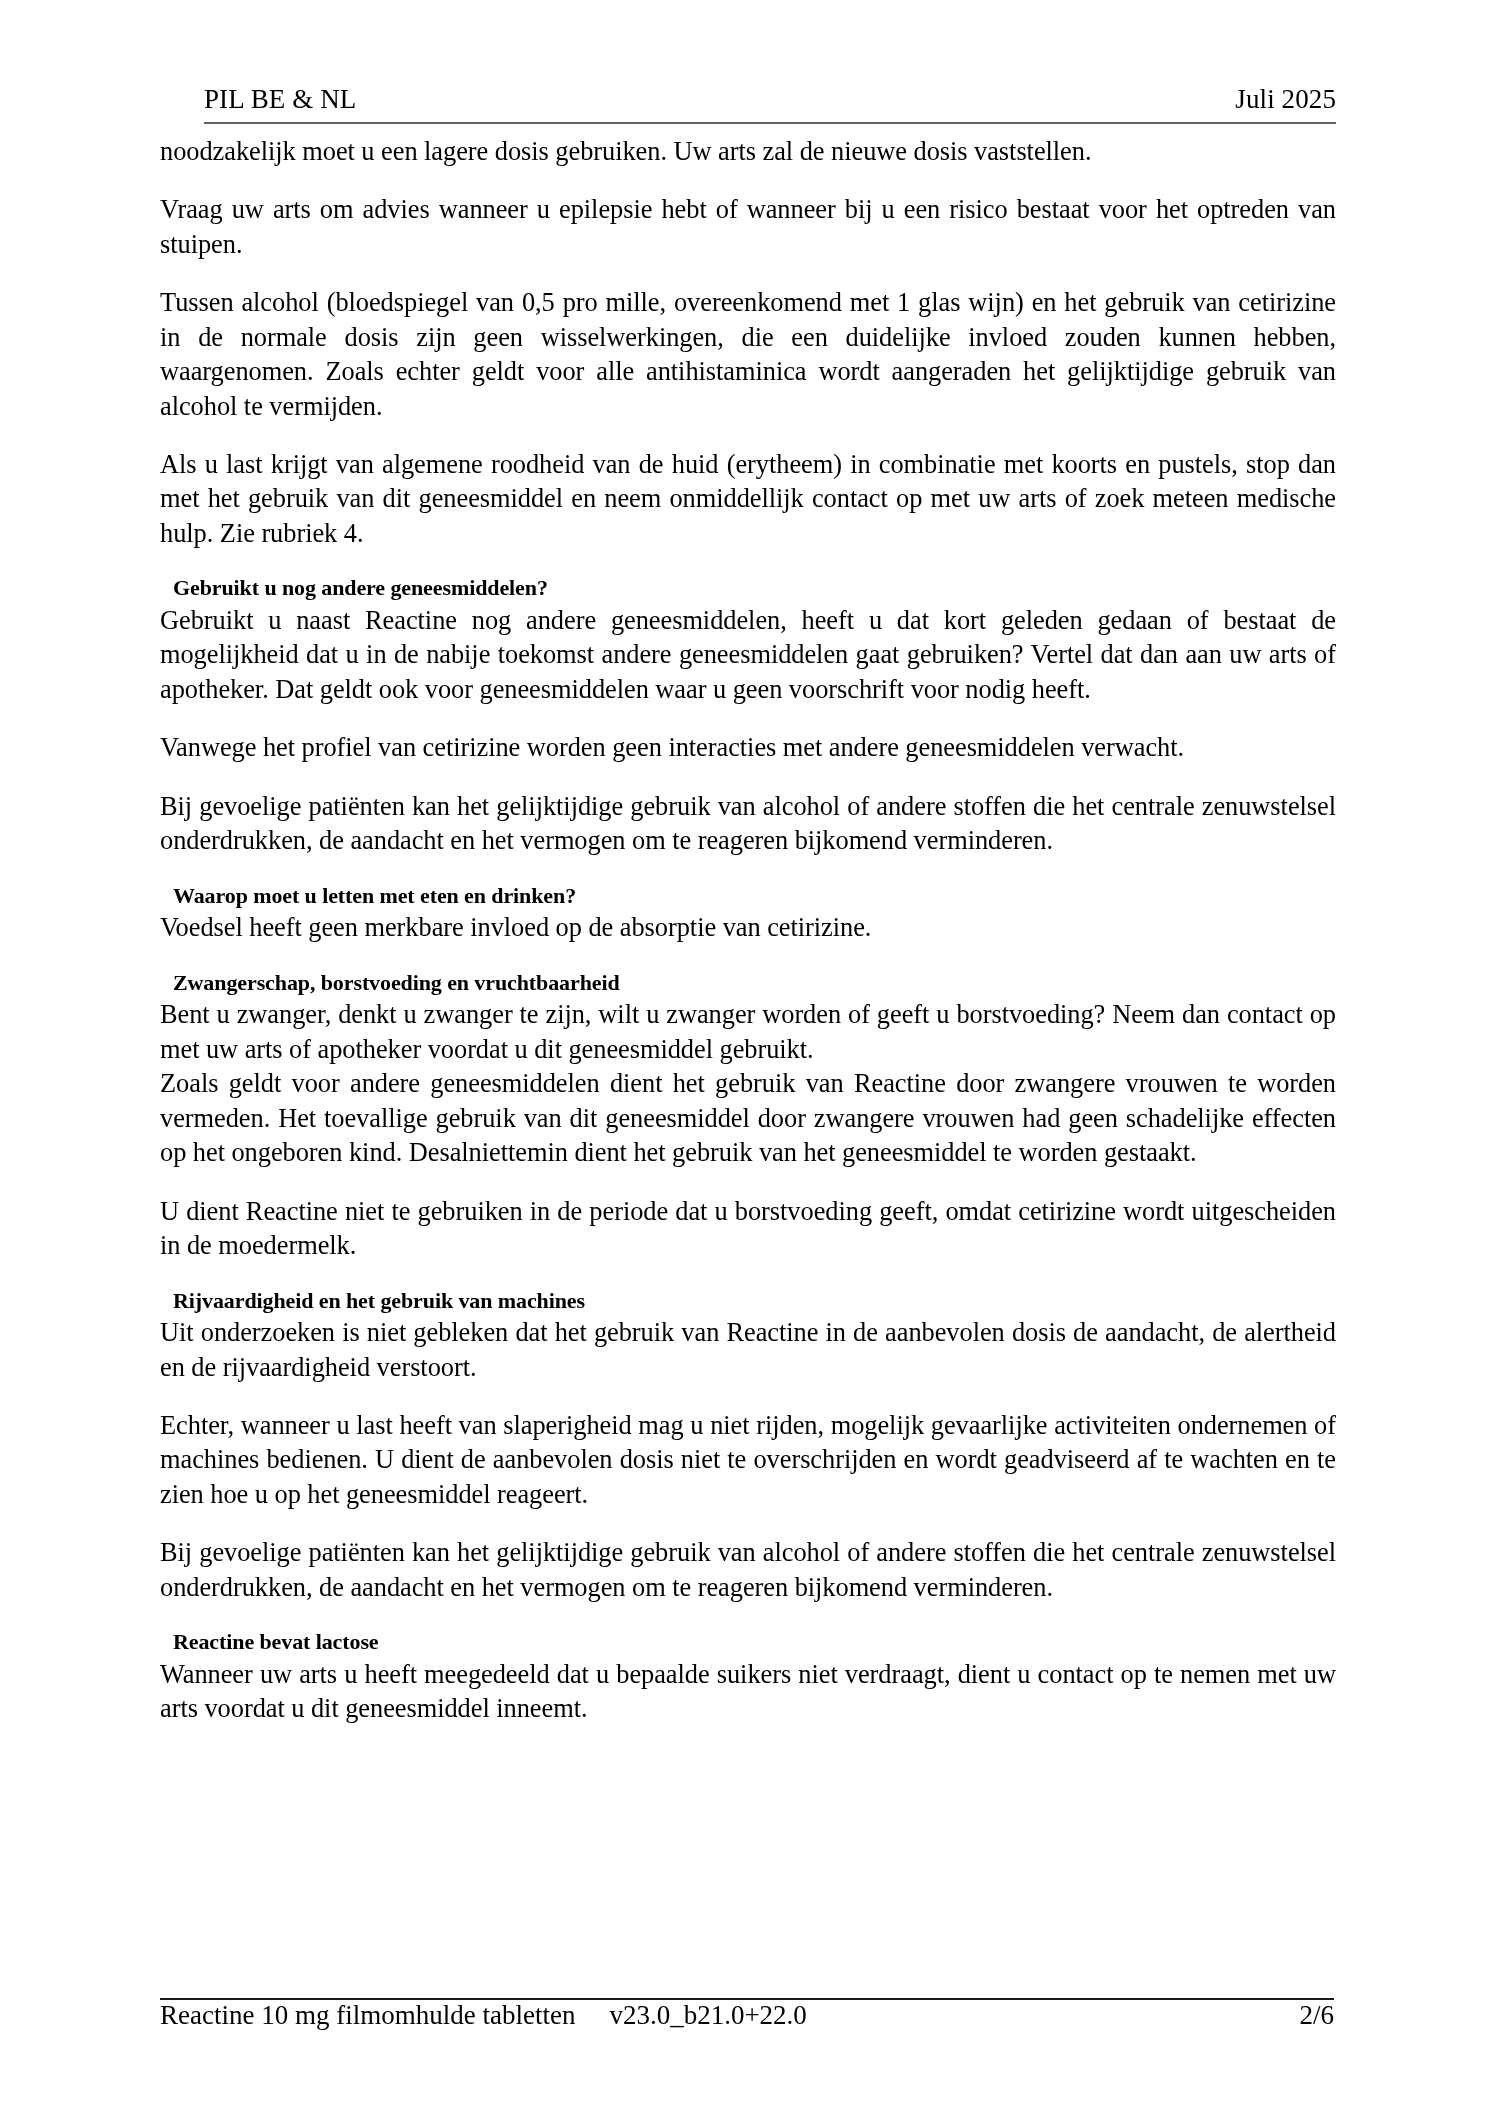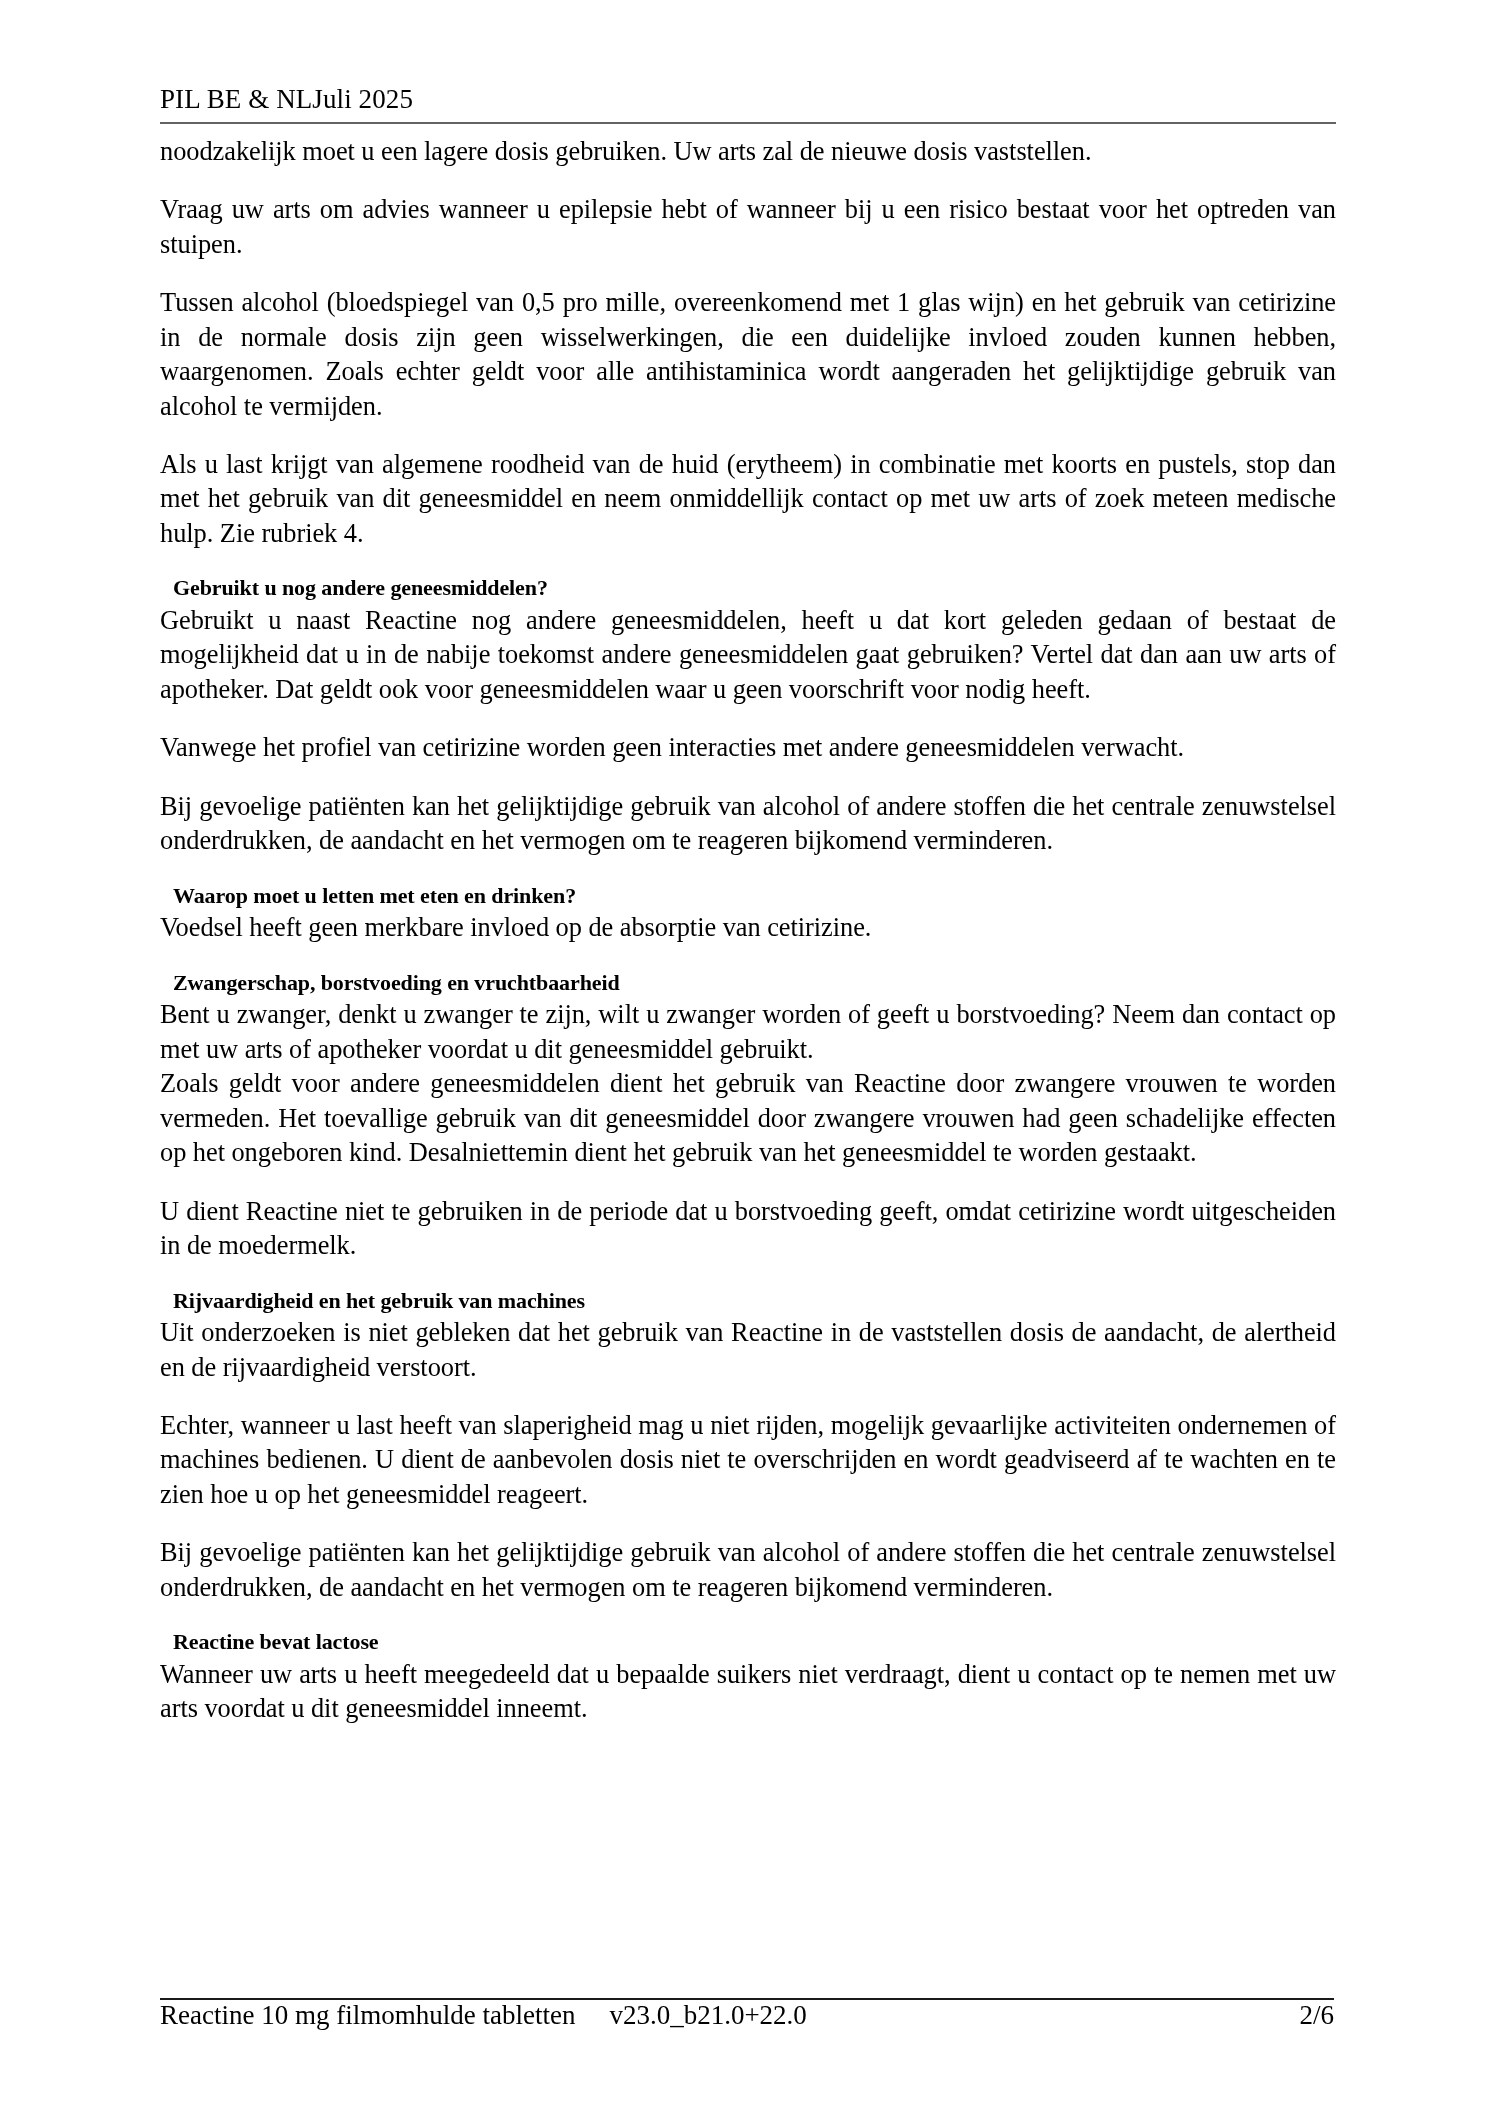--- a/index.html
+++ b/index.html
@@ -24,25 +24,27 @@
   .content {
     position: absolute;
     left: 160px;
     right: 160px;
     top: 84px;
     width: 1176px;
   }
   
   .doc-header {
     display: flex;
+    justify-content: space-between;
     align-items: baseline;
     font-size: 27px;
     line-height: 1.18;
     border-bottom: 2.5px solid #636363;
     padding-bottom: 6px;
+    margin-left: 44px;
   }
   .doc-header .left { letter-spacing: 0.1px; }
   .doc-header .right { letter-spacing: 0.1px; }
 
   
   .body-area {
     padding-top: 10px;
   }
   p.para {
     font-size: 26.4px;
@@ -127,21 +129,21 @@
       <div class="para-group">
         <h3 class="section-head">Zwangerschap, borstvoeding en vruchtbaarheid</h3>
         <p class="para">Bent u zwanger, denkt u zwanger te zijn, wilt u zwanger worden of geeft u borstvoeding? Neem dan contact op met uw arts of apotheker voordat u dit geneesmiddel gebruikt.</p>
         <p class="para">Zoals geldt voor andere geneesmiddelen dient het gebruik van Reactine door zwangere vrouwen te worden vermeden. Het toevallige gebruik van dit geneesmiddel door zwangere vrouwen had geen schadelijke effecten op het ongeboren kind. Desalniettemin dient het gebruik van het geneesmiddel te worden gestaakt.</p>
       </div>
 
       <p class="para">U dient Reactine niet te gebruiken in de periode dat u borstvoeding geeft, omdat cetirizine wordt uitgescheiden in de moedermelk.</p>
 
       <div class="para-group">
         <h3 class="section-head">Rijvaardigheid en het gebruik van machines</h3>
-        <p class="para">Uit onderzoeken is niet gebleken dat het gebruik van Reactine in de vaststellen dosis de aandacht, de alertheid en de rijvaardigheid verstoort.</p>
+        <p class="para">Uit onderzoeken is niet gebleken dat het gebruik van Reactine in de aanbevolen dosis de aandacht, de alertheid en de rijvaardigheid verstoort.</p>
       </div>
 
       <p class="para">Echter, wanneer u last heeft van slaperigheid mag u niet rijden, mogelijk gevaarlijke activiteiten ondernemen of machines bedienen. U dient de aanbevolen dosis niet te overschrijden en wordt geadviseerd af te wachten en te zien hoe u op het geneesmiddel reageert.</p>
 
       <p class="para">Bij gevoelige patiënten kan het gelijktijdige gebruik van alcohol of andere stoffen die het centrale zenuwstelsel onderdrukken, de aandacht en het vermogen om te reageren bijkomend verminderen.</p>
 
       <div class="para-group">
         <h3 class="section-head">Reactine bevat lactose</h3>
         <p class="para">Wanneer uw arts u heeft meegedeeld dat u bepaalde suikers niet verdraagt, dient u contact op te nemen met uw arts voordat u dit geneesmiddel inneemt.</p>
       </div>

